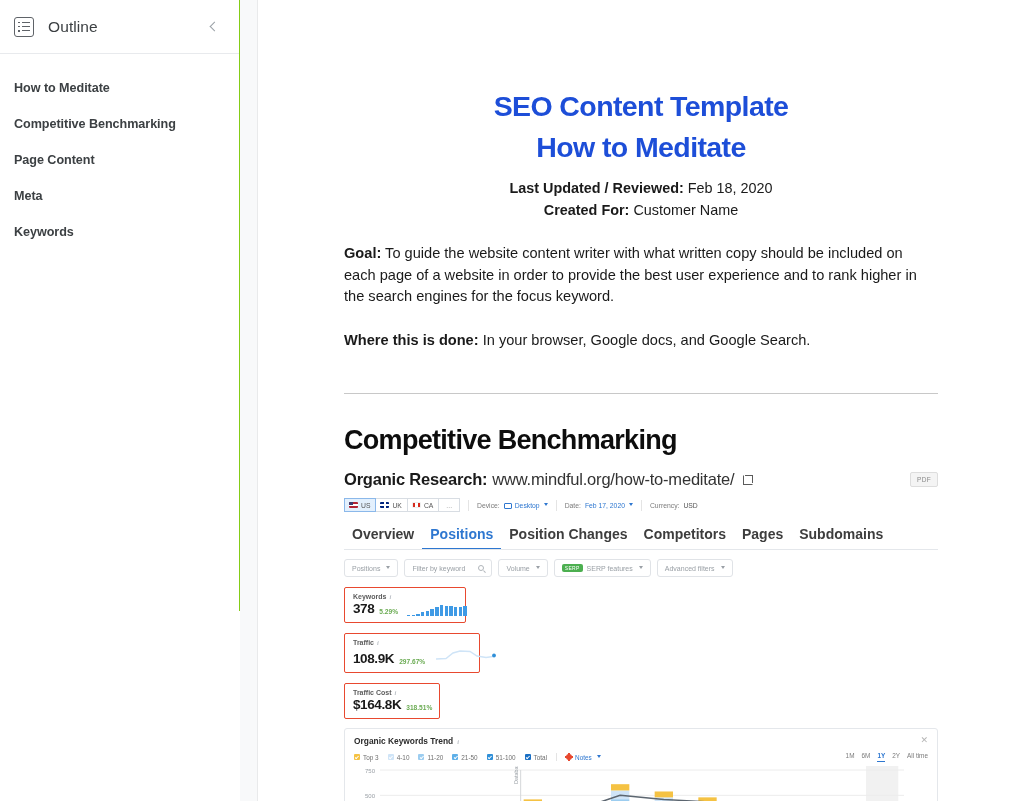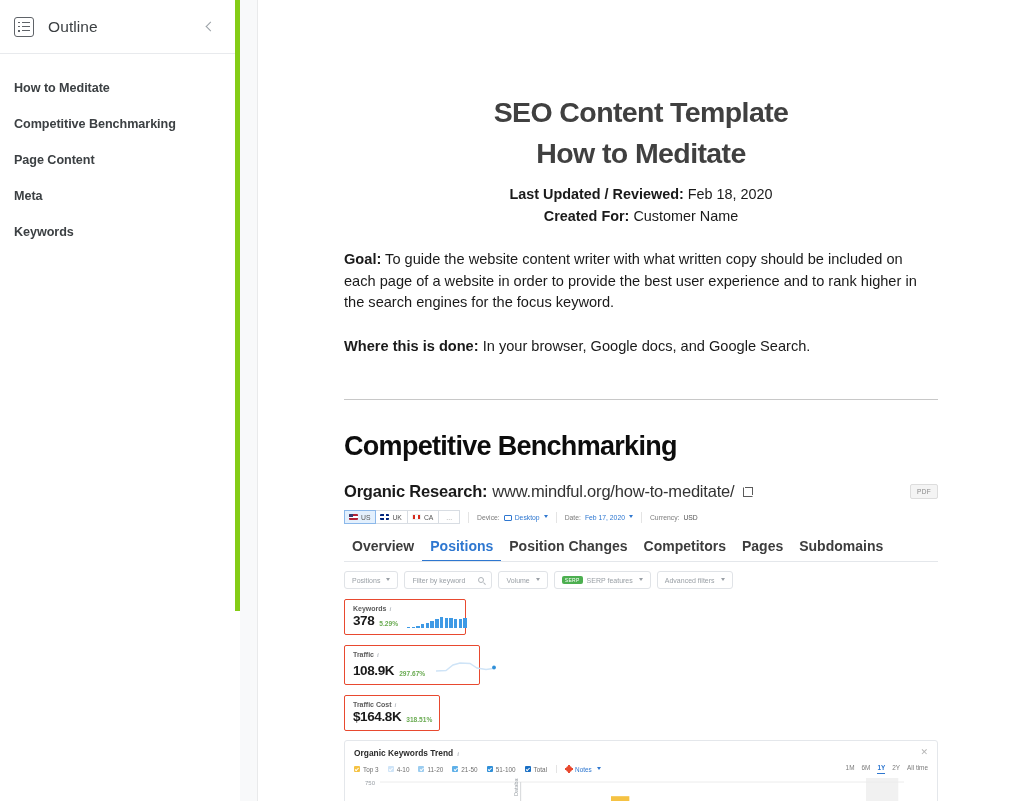--- a/index.html
+++ b/index.html
@@ -10,21 +10,21 @@
     background: #ffffff;
     font-family: "Liberation Sans", sans-serif;
     -webkit-font-smoothing: antialiased;
   }
   .app { display: flex; width: 1024px; height: 801px; }
 
   
   .sidebar {
     width: 240px; height: 611px;
     background: #ffffff;
-    border-right: 5px solid #84cc16;
+    border-right: 1px solid #84cc16;
     flex: 0 0 240px;
     position: relative;
   }
   .sidebar-header {
     height: 54px;
     display: flex; align-items: center;
     padding: 0 14px 0 14px;
     border-bottom: 1px solid #e8eaed;
   }
   .outline-icon {
@@ -78,22 +78,22 @@
     height: 801px;
     box-shadow: 0 0 0 1px rgba(0,0,0,0.06);
     padding: 0 86px;
     overflow: hidden;
     position: relative;
   }
 
   
   .doc-title {
     text-align: center; font-weight: 800; font-size: 28.5px;
-    color: #404040; letter-spacing: -0.6px; line-height: 41px;
-    margin: 6px; padding-top: 86px;
+    color: #1d4ed8; letter-spacing: -0.6px; line-height: 41px;
+    margin: 0; padding-top: 86px;
   }
   .doc-title .l2 { display: block; }
   .doc-meta {
     text-align: center; font-size: 14.4px; color: #1a1a1a;
     line-height: 22px; margin-top: 9px;
   }
   .doc-meta b { font-weight: 700; }
   .body-p {
     font-size: 14.6px; color: #1a1a1a; line-height: 21.5px;
     margin-top: 22px;
@@ -103,21 +103,21 @@
   .hr {
     border: none; border-top: 1px solid #c8c8c8;
     margin: 42px 0 0 0;
   }
   .h2 {
     font-weight: 800; font-size: 27px; color: #0d0d0d;
     letter-spacing: -0.7px; margin: 30px 0 0 0; line-height: 32px;
   }
   .h3 {
     font-weight: 700; font-size: 16.5px; color: #1a1a1a;
-    margin-top: 20px; letter-spacing: -0.2px;
+    margin-top: 14px; letter-spacing: -0.2px;
     display: flex; align-items: center;
   }
   .h3 .url { font-weight: 400; color: #333; margin-left: 5px; }
   .ext-icon { margin-left: 9px; width: 10px; height: 10px; position: relative; flex: 0 0 10px; align-self: center;}
   .ext-icon::before {
     content: ""; position: absolute; left: 0; bottom: 0; width: 8px; height: 8px;
     border: 1px solid #5b5b5b; border-top-color: transparent; border-right-color: transparent;
   }
   .ext-icon::after {
     content: ""; position: absolute; right: 0; top: 0; width: 7px; height: 7px;

